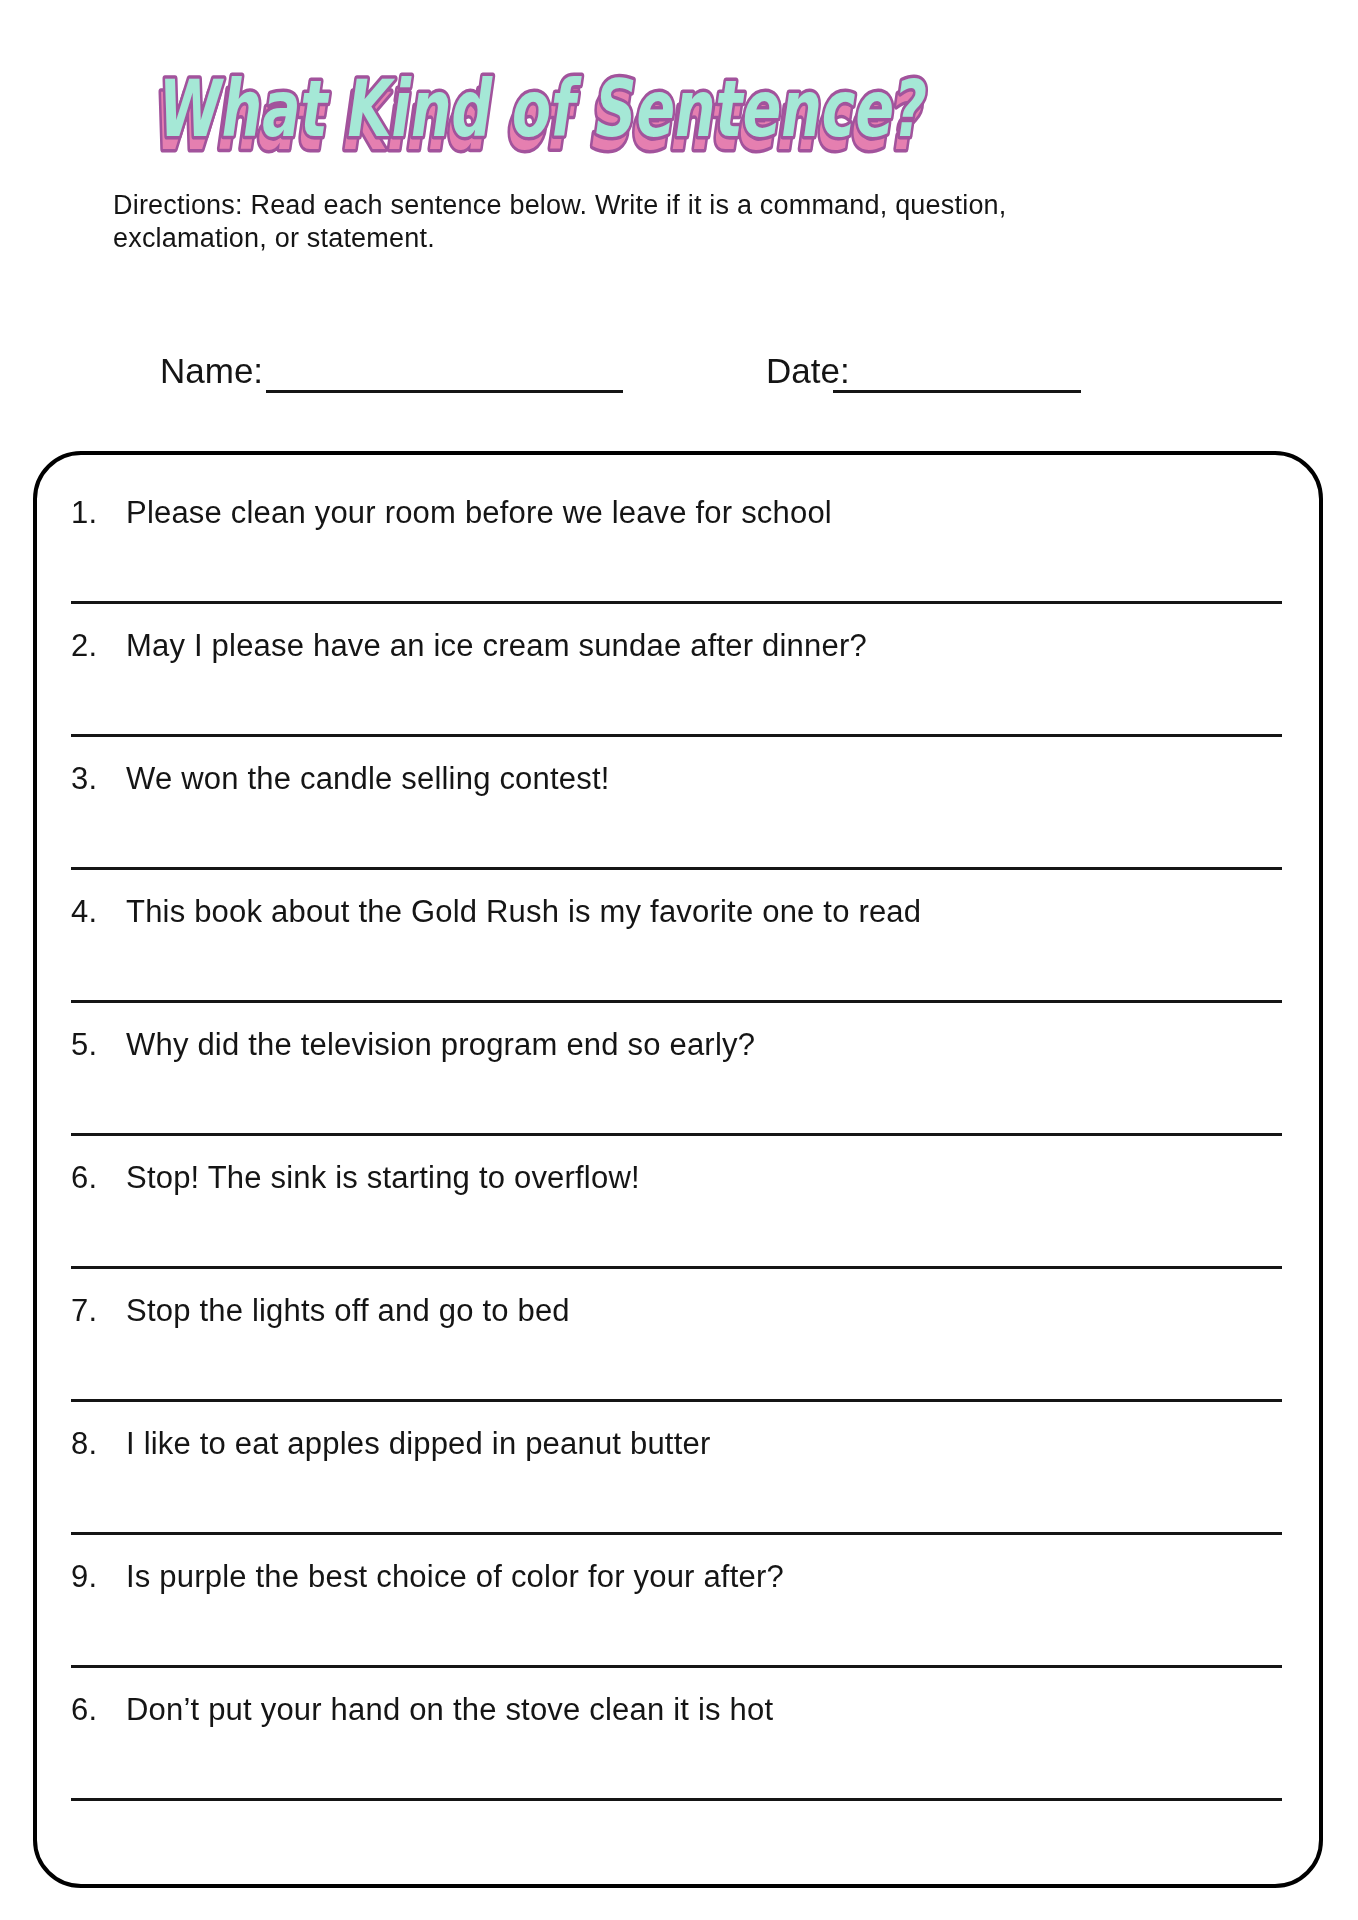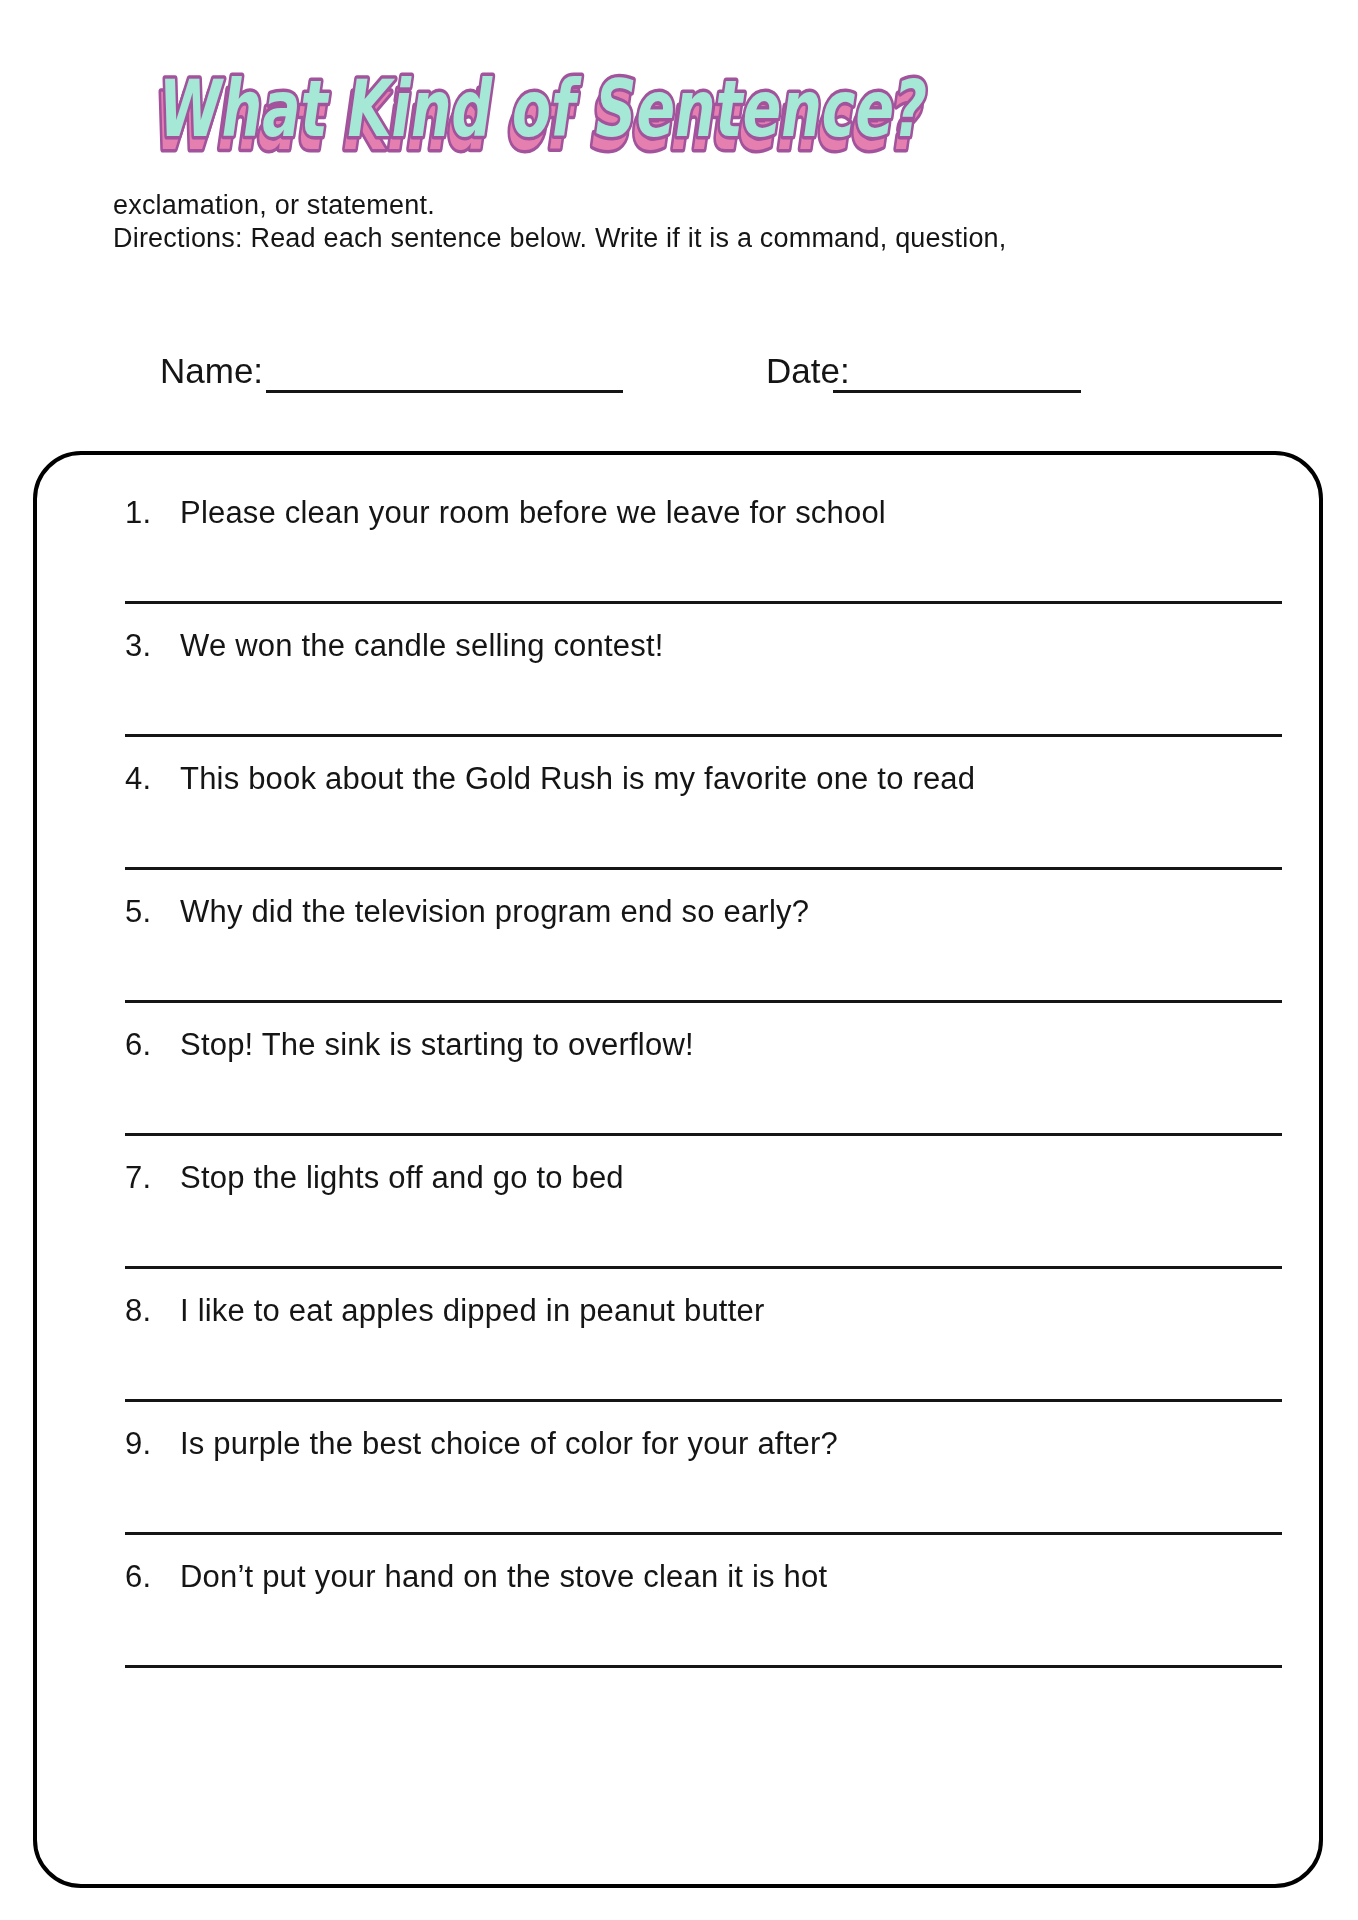--- a/index.html
+++ b/index.html
@@ -72,21 +72,21 @@
   .date-line { left: 833px; width: 248px; }
 
   
   .qbox {
     box-sizing: border-box;
     margin: 58px 0 6px 33px;
     width: 1290px;
     height: 1437px;
     border: 4px solid #000000;
     border-radius: 48px;
-    padding: 38px 37px 0 88px;
+    padding: 38px 37px 0 34px;
   }
   .item {
     position: relative;
     height: 133px;
   }
   .sentence {
     font-size: 31px;
     line-height: 40px;
     white-space: nowrap;
     letter-spacing: 0.2px;
@@ -108,38 +108,42 @@
 <body>
 
 <div class="title-wrap">
   <svg class="title-svg" width="860" height="137" viewBox="0 0 860 137">
     <text class="title-shadow" x="426" y="109" font-size="78" text-anchor="middle" textLength="768" lengthAdjust="spacingAndGlyphs">What Kind of Sentence?</text>
     <text class="title-main" x="430" y="96" font-size="78" text-anchor="middle" textLength="768" lengthAdjust="spacingAndGlyphs">What Kind of Sentence?</text>
   </svg>
 </div>
 
 <div class="directions">
+  <div>Directions: Read each sentence below. Write if it is a command, question,</div>
   <div>exclamation, or statement.</div>
-  <div>Directions: Read each sentence below. Write if it is a command, question,</div>
 </div>
 
 <div class="name-date-row">
   <span class="label nd-name-label">Name:</span>
   <span class="write-line name-line"></span>
   <span class="label nd-date-label">Date:</span>
   <span class="write-line date-line"></span>
 </div>
 
 <div class="qbox">
 
   <div class="item">
     <div class="sentence"><span class="num">1.</span><span>Please clean your room before we leave for school</span></div>
     <div class="answer-line"></div>
   </div>
 
+  <div class="item">
+    <div class="sentence"><span class="num">2.</span><span>May I please have an ice cream sundae after dinner?</span></div>
+    <div class="answer-line"></div>
+  </div>
 
   <div class="item">
     <div class="sentence"><span class="num">3.</span><span>We won the candle selling contest!</span></div>
     <div class="answer-line"></div>
   </div>
 
   <div class="item">
     <div class="sentence"><span class="num">4.</span><span>This book about the Gold Rush is my favorite one to read</span></div>
     <div class="answer-line"></div>
   </div>

